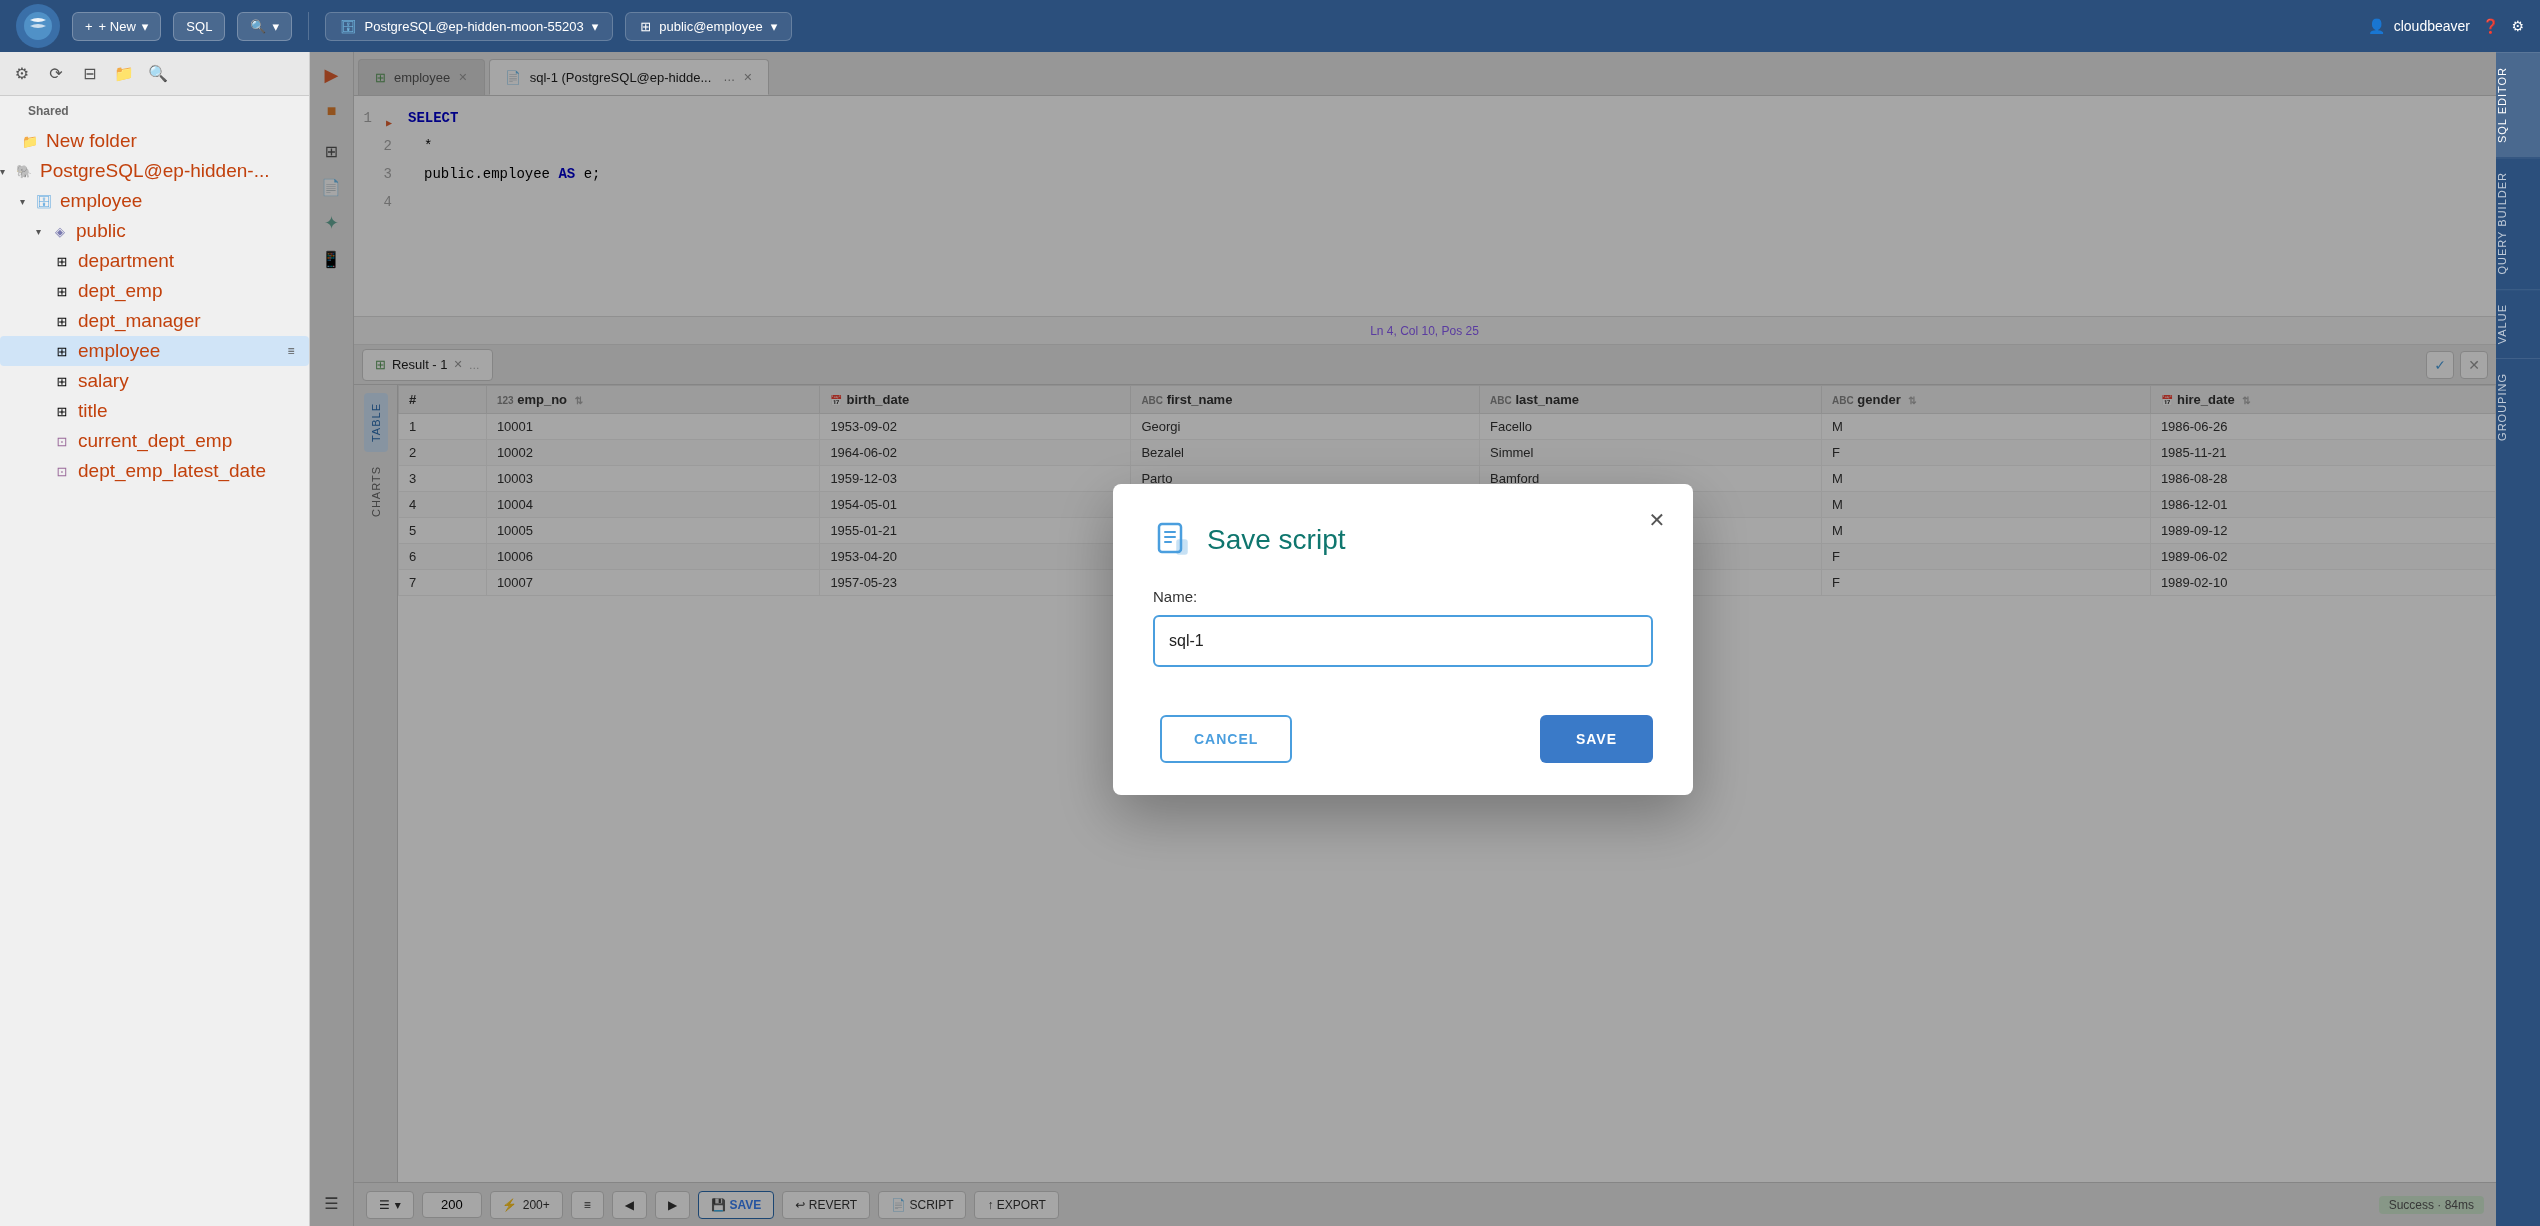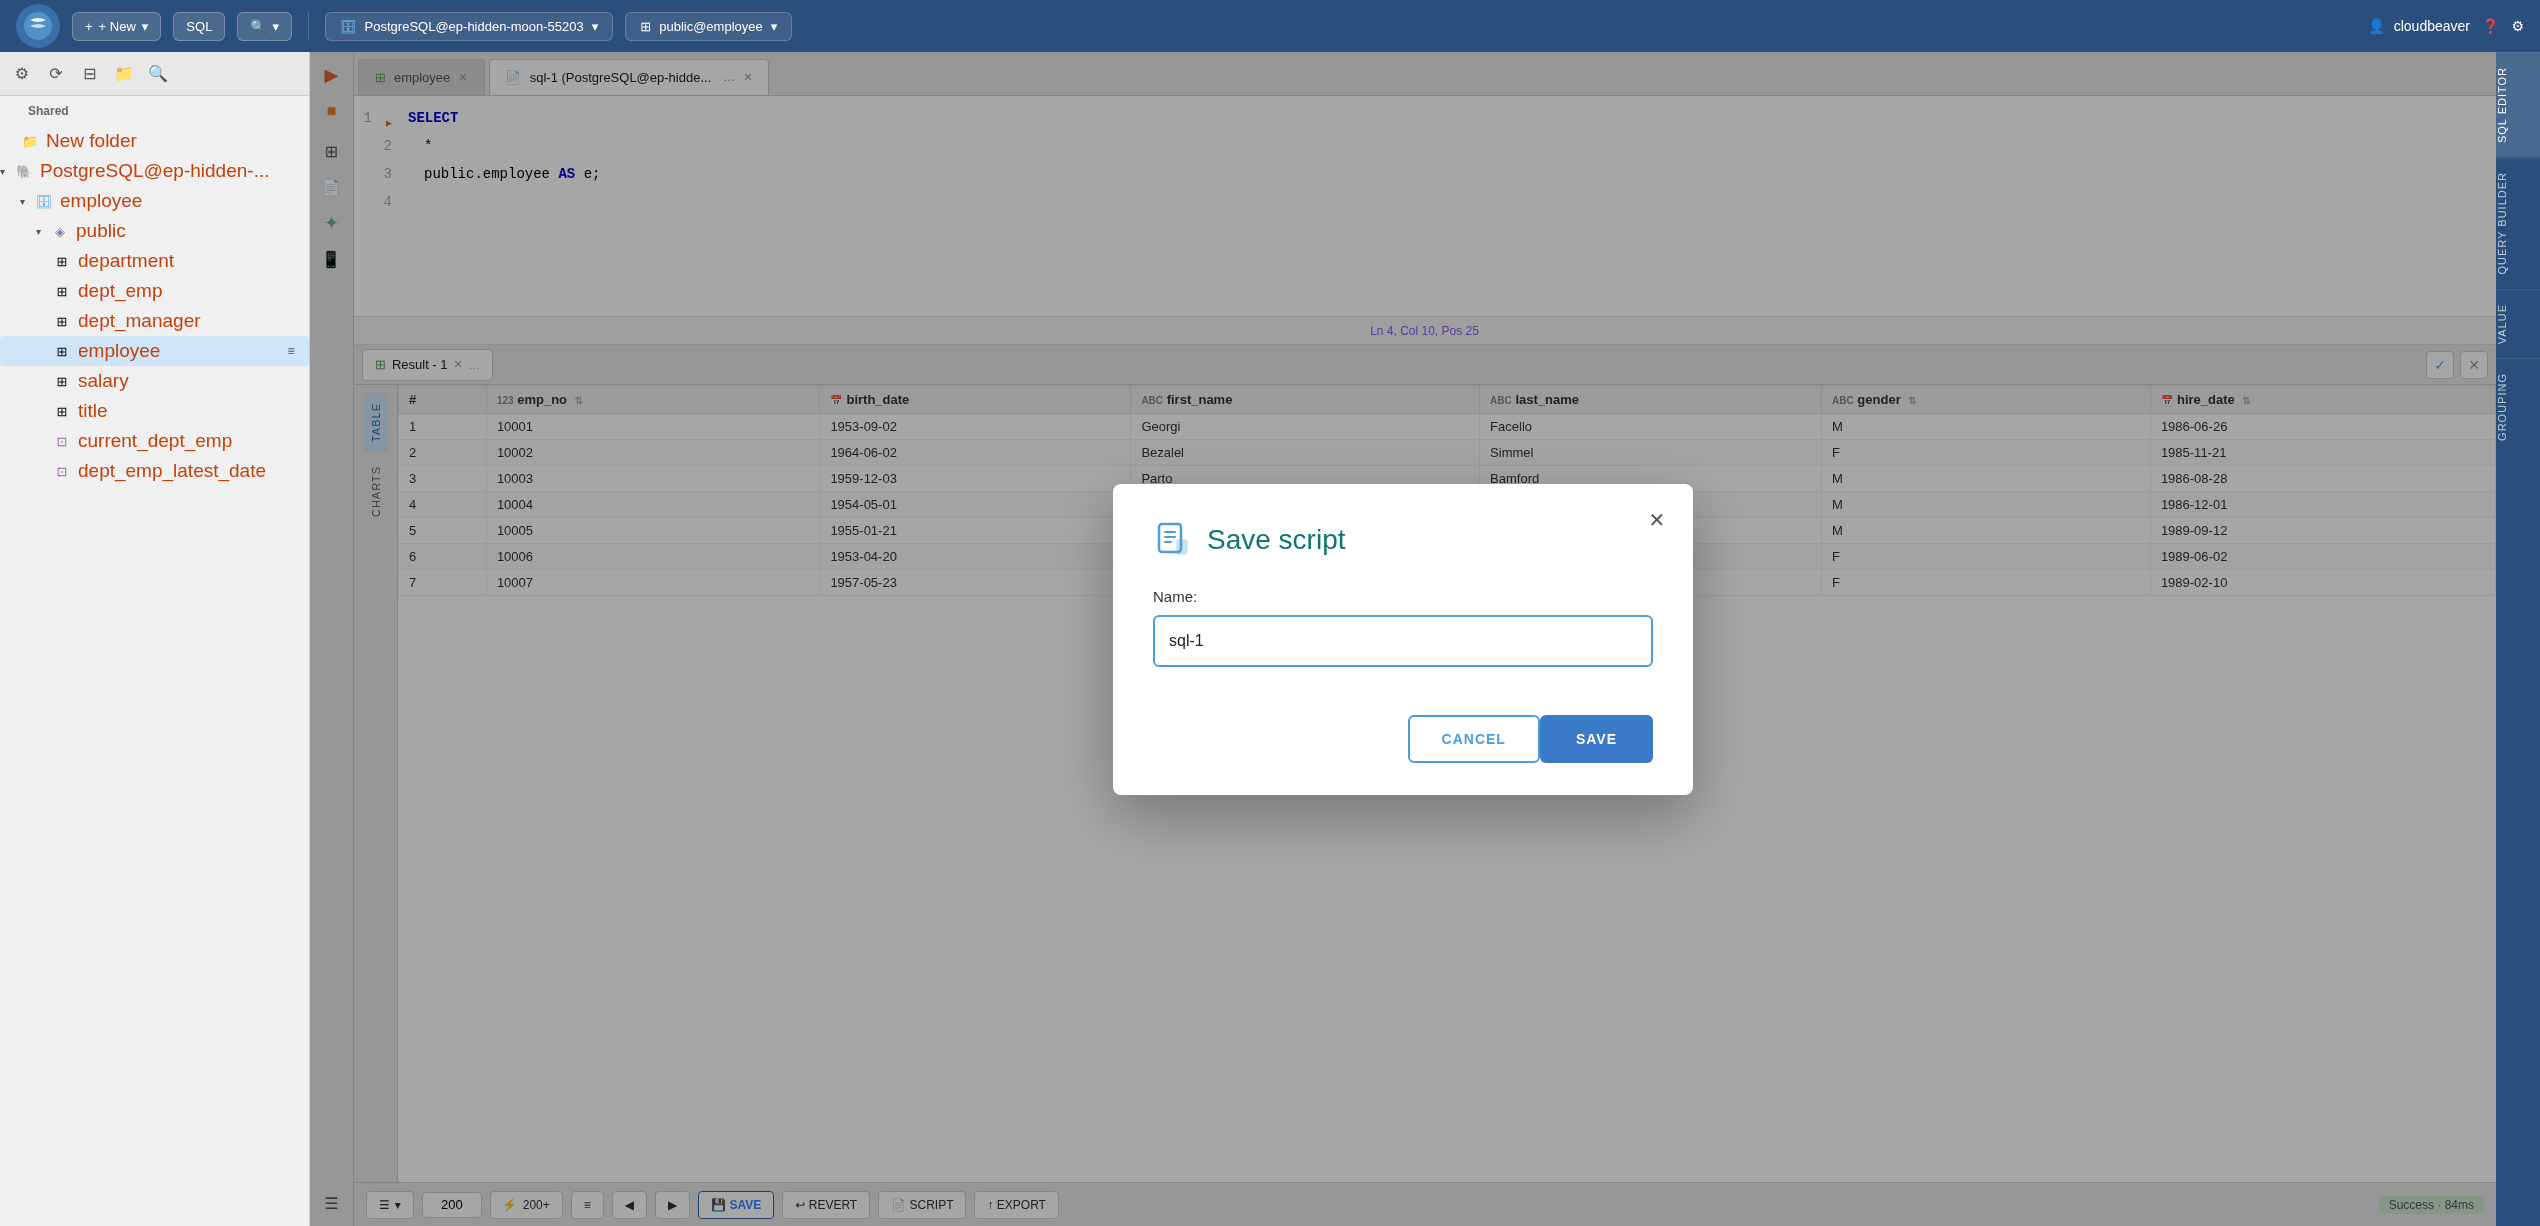--- a/index.html
+++ b/index.html
@@ -92,21 +92,21 @@
 
     
     .modal-overlay { position: absolute; top: 0; left: 0; right: 0; bottom: 0; background: rgba(0,0,0,0.35); display: flex; align-items: center; justify-content: center; z-index: 100; }
     .modal { background: #fff; border-radius: 8px; box-shadow: 0 20px 60px rgba(0,0,0,0.3); width: 580px; padding: 36px 40px 32px; position: relative; }
     .modal-header { display: flex; align-items: center; gap: 14px; margin-bottom: 28px; }
     .modal-icon { width: 40px; height: 40px; color: #4a9ede; font-size: 28px; display: flex; align-items: center; justify-content: center; }
     .modal-title { font-size: 28px; font-weight: 400; color: #0f766e; }
     .modal-close { position: absolute; top: 20px; right: 20px; width: 32px; height: 32px; border: none; background: transparent; cursor: pointer; font-size: 20px; color: #555; display: flex; align-items: center; justify-content: center; border-radius: 4px; }
     .modal-label { font-size: 15px; color: #333; margin-bottom: 10px; font-weight: 500; }
     .modal-input { width: 100%; height: 52px; border: 2px solid #4a9ede; border-radius: 6px; padding: 0 14px; font-size: 16px; color: #222; outline: none; }
-    .modal-actions { display: flex; justify-content: flex-end; align-items: center; margin-top: 48px; padding-left: 7px; }
+    .modal-actions { display: flex; justify-content: space-between; align-items: center; margin-top: 48px; padding-left: 7px; }
     .btn-cancel { height: 48px; padding: 0 32px; border: 2px solid #4a9ede; background: #fff; color: #4a9ede; font-size: 14px; font-weight: 700; border-radius: 6px; cursor: pointer; letter-spacing: 1px; }
     .btn-save { height: 48px; padding: 0 36px; border: none; background: #3a7ac8; color: #fff; font-size: 14px; font-weight: 700; border-radius: 6px; cursor: pointer; letter-spacing: 1px; }
 
     
     ::-webkit-scrollbar { width: 8px; height: 8px; }
     ::-webkit-scrollbar-track { background: #f0f0f0; }
     ::-webkit-scrollbar-thumb { background: #bbb; border-radius: 4px; }
   </style>
 </head>
 <body>

